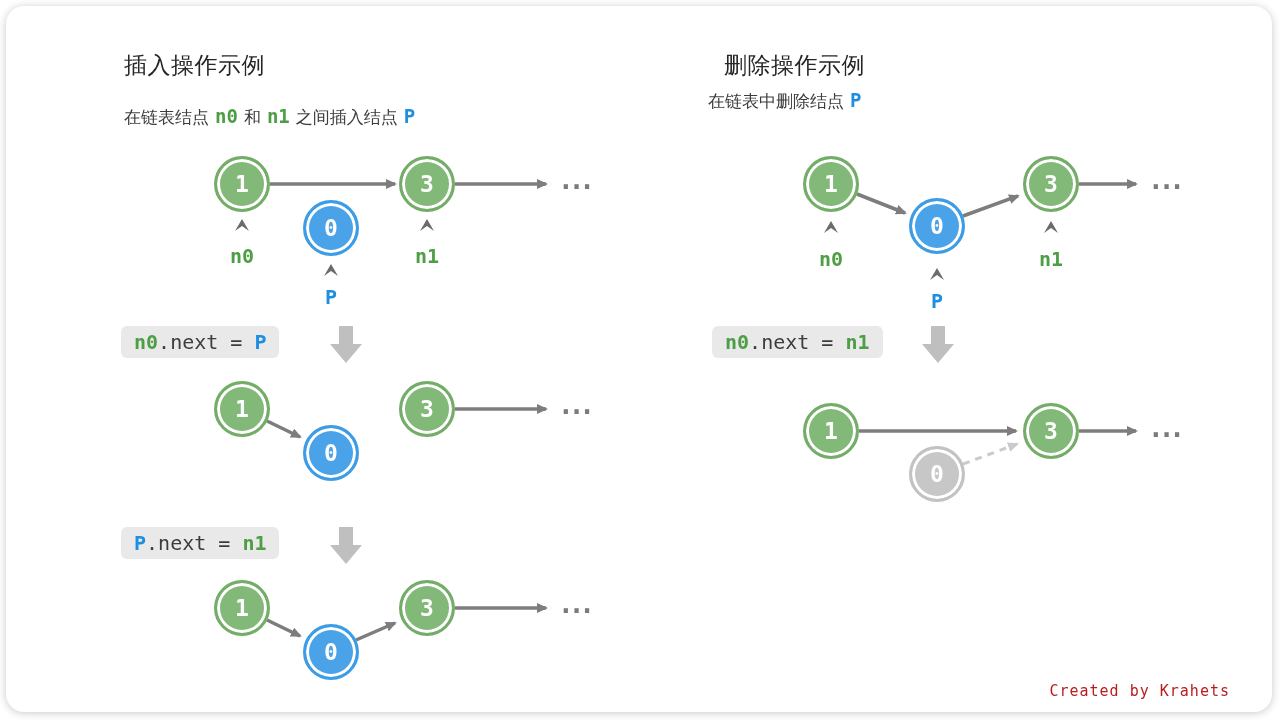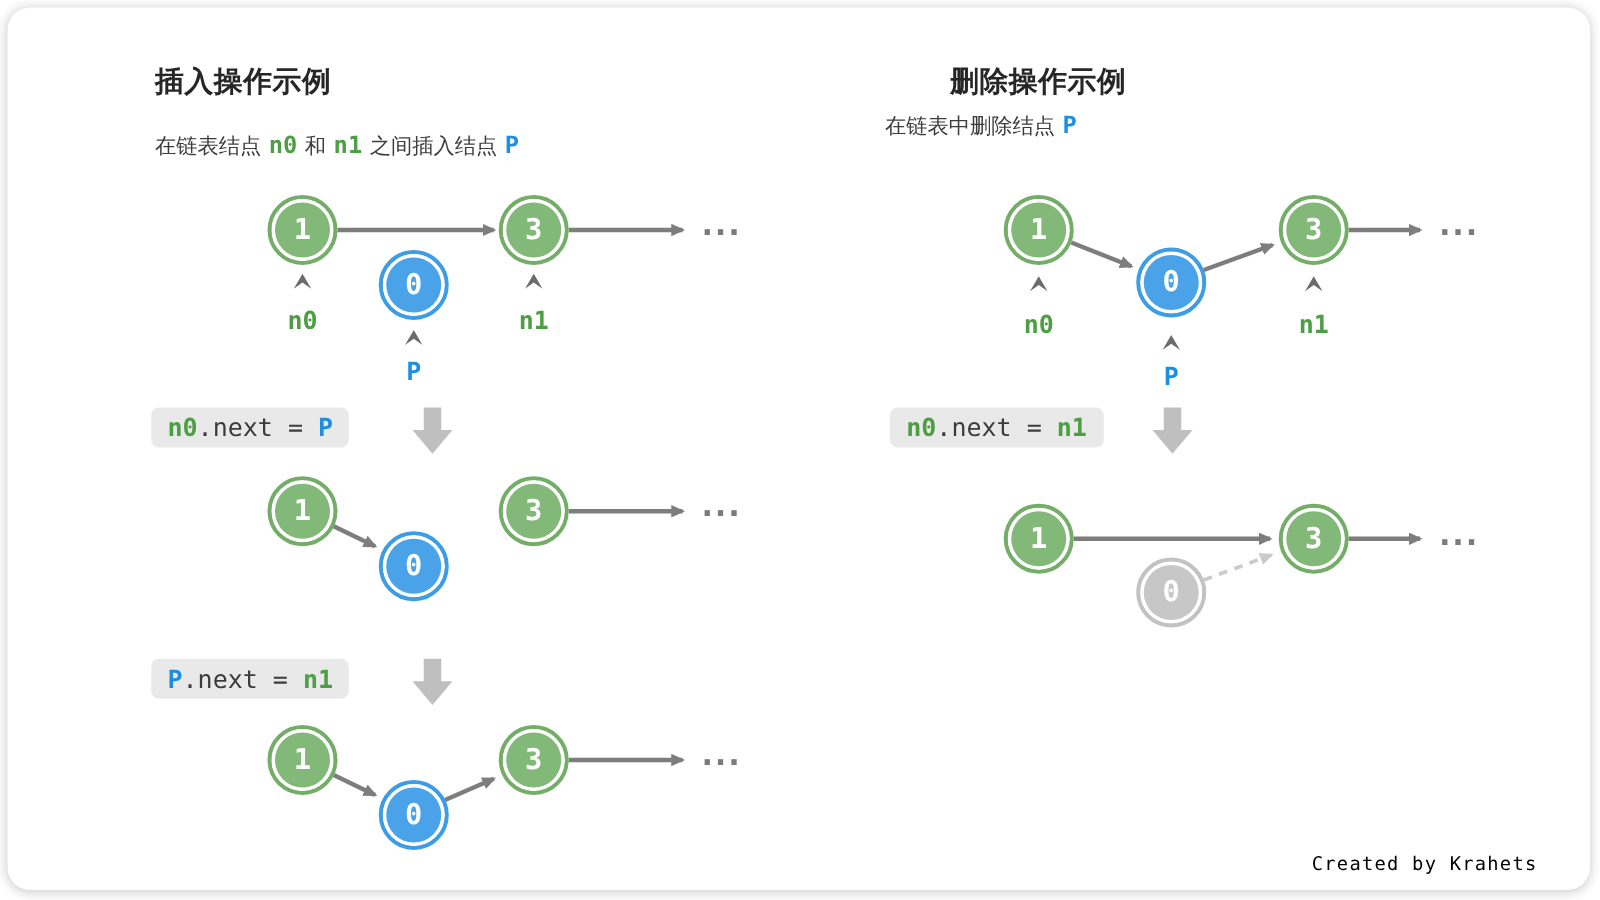--- a/index.html
+++ b/index.html
@@ -9,21 +9,21 @@
     position:absolute; left:6px; top:6px; width:1266px; height:706px;
     background:#ffffff; border-radius:18px;
     box-shadow:0 1px 9px rgba(0,0,0,0.22);
     font-family:"Liberation Sans","DejaVu Sans",sans-serif;
   }
 
   .svg-layer { position:absolute; left:0; top:0; width:1280px; height:720px; pointer-events:none; }
 
   .panel-title {
     position:absolute; font-family:"DejaVu Sans","Liberation Sans",sans-serif;
-    font-size:23px; font-weight:700; color:#262626; letter-spacing:0.5px; white-space:nowrap;
+    font-size:23px; font-weight:400; color:#262626; letter-spacing:0.5px; white-space:nowrap;
   }
   .panel-subtitle {
     position:absolute; font-size:17px; color:#3c3c3c; white-space:nowrap;
     font-family:"DejaVu Sans","Liberation Sans",sans-serif;
   }
   .panel-subtitle .tok {
     font-family:"DejaVu Sans Mono","Liberation Mono",monospace;
     font-weight:700; font-size:19px; margin:0 6px;
   }
 
@@ -57,21 +57,21 @@
   .code-box .mid { white-space:pre; }
 
   .dots {
     position:absolute; font-family:"DejaVu Sans Mono","Liberation Mono",monospace;
     font-size:26px; font-weight:700; letter-spacing:-5px; color:#7b7b7b; white-space:nowrap;
   }
 
   .footer-credit {
     position:absolute; right:42px; top:676px;
     font-family:"DejaVu Sans Mono","Liberation Mono",monospace;
-    font-size:15px; color:#000000; letter-spacing:1px; white-space:nowrap;
+    font-size:15px; color:#b91c1c; letter-spacing:1px; white-space:nowrap;
   }
 </style>
 </head>
 <body>
 
 <div class="canvas">
 
   <svg class="svg-layer" viewBox="0 0 1280 720">
     <defs>
       <marker id="ah" markerUnits="userSpaceOnUse" markerWidth="14" markerHeight="12" refX="9" refY="5" orient="auto">
@@ -148,21 +148,21 @@
       <span>1</span>
     </div>
   <div class="node blue" style="left:297px; top:618px;">
       <span>0</span>
     </div>
   <div class="node green" style="left:393px; top:574px;">
       <span>3</span>
     </div>
   <span class="dots" style="left:552px; top:583px;">...</span>
 
-  <div class="panel-title" style="left:754px; top:44px;">删除操作示例</div>
+  <div class="panel-title" style="left:718px; top:44px;">删除操作示例</div>
   <div class="panel-subtitle" style="left:702px; top:83px;"><span>在链表中删除结点</span><span class="tok tok-blue">P</span></div>
 
   <div class="node green" style="left:797px; top:150px;">
       <span>1</span>
     </div>
   <div class="node blue" style="left:903px; top:192px;">
       <span>0</span>
     </div>
   <div class="node green" style="left:1017px; top:150px;">
       <span>3</span>

